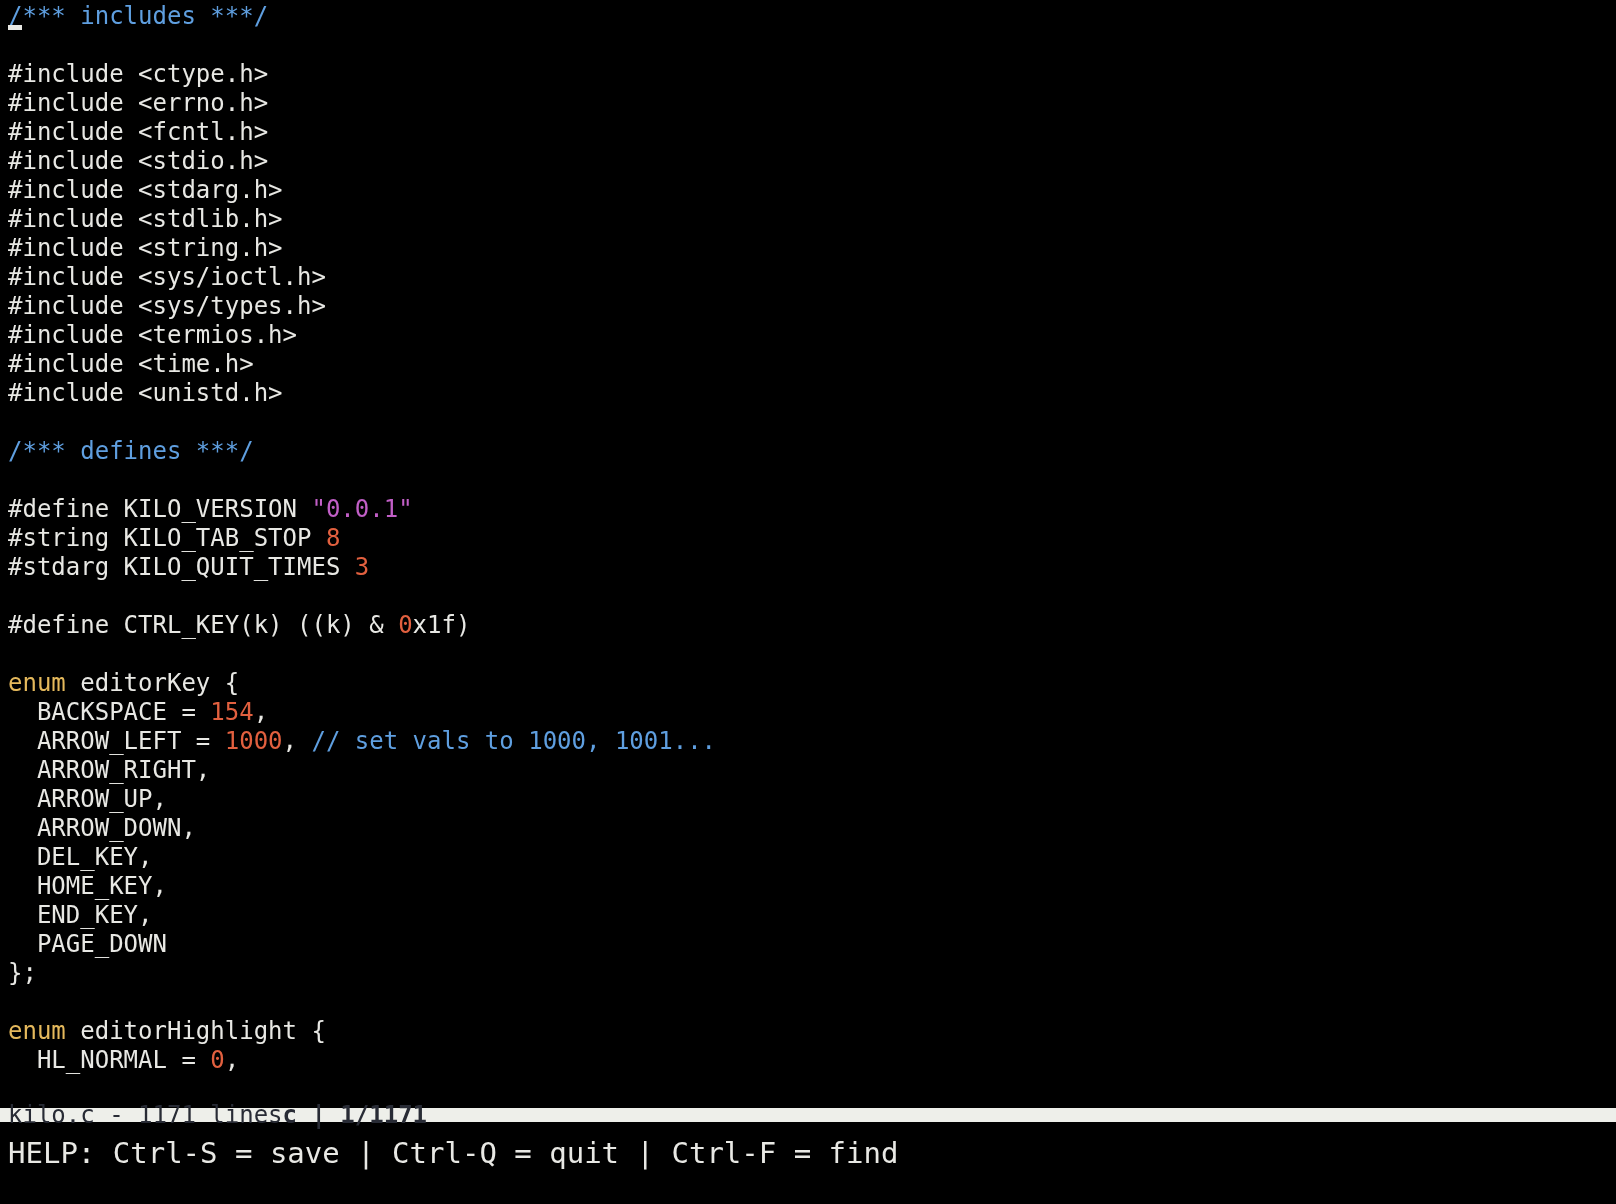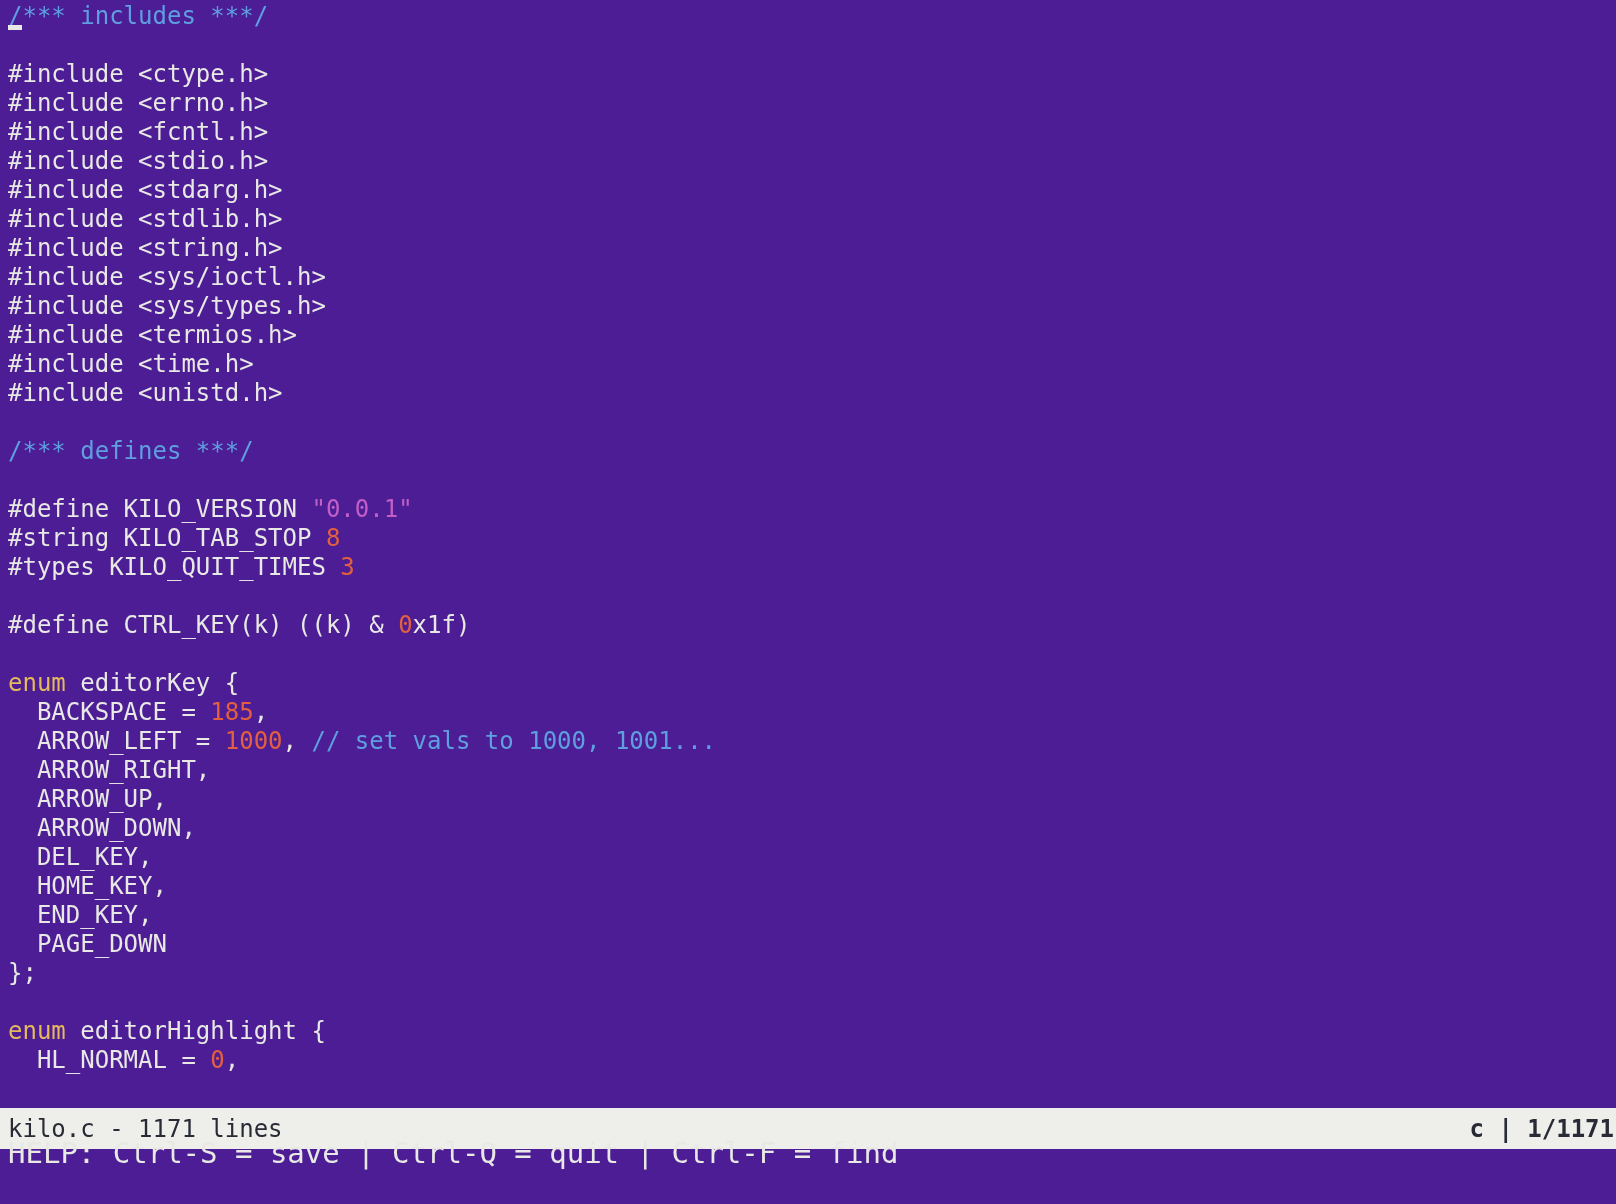--- a/index.html
+++ b/index.html
@@ -5,21 +5,21 @@
 <style>
   html, body {
     margin: 0;
     padding: 0;
     background: #282b35;
   }
   #terminal {
     position: relative;
     width: 1616px;
     height: 1204px;
-    background: #4c1d95;
+    background: #000000;
     font-family: "DejaVu Sans Mono", "Liberation Mono", monospace;
     font-size: 24px;
     line-height: 29px;
     overflow: hidden;
     color: #e8e8e4;
     -webkit-font-smoothing: antialiased;
   }
   #editor-area {
     position: absolute;
     left: 0;
@@ -49,26 +49,25 @@
     width: 14px;
     height: 5px;
     background: #e8e8e4;
   }
 
   #status-bar {
     position: absolute;
     left: 0;
     right: 0;
     top: 1108px;
-    height: 41px;
+    height: 14px;
     background: #eeefea;
     color: #282b35;
     display: flex;
     align-items: center;
-    justify-content: space-between;
     padding: 0 2px 0 8px;
     box-sizing: border-box;
     white-space: pre;
     font-size: 24px;
     line-height: 30px;
   }
   #status-left { white-space: pre; }
   #status-right { white-space: pre; font-weight: bold; }
 
   #message-bar {
@@ -103,26 +102,26 @@
       <div class="code-line"><span class="tok-default">#include &lt;sys/ioctl.h&gt;</span></div>
       <div class="code-line"><span class="tok-default">#include &lt;sys/types.h&gt;</span></div>
       <div class="code-line"><span class="tok-default">#include &lt;termios.h&gt;</span></div>
       <div class="code-line"><span class="tok-default">#include &lt;time.h&gt;</span></div>
       <div class="code-line"><span class="tok-default">#include &lt;unistd.h&gt;</span></div>
       <div class="code-line">&nbsp;</div>
       <div class="code-line"><span class="tok-comment">/*** defines ***/</span></div>
       <div class="code-line">&nbsp;</div>
       <div class="code-line"><span class="tok-default">#define KILO_VERSION </span><span class="tok-string">"0.0.1"</span></div>
       <div class="code-line"><span class="tok-default">#string KILO_TAB_STOP </span><span class="tok-number">8</span></div>
-      <div class="code-line"><span class="tok-default">#types KILO_QUIT_TIMES </span><span class="tok-number">3</span></div>
+      <div class="code-line"><span class="tok-default">#stdarg KILO_QUIT_TIMES </span><span class="tok-number">3</span></div>
       <div class="code-line">&nbsp;</div>
       <div class="code-line"><span class="tok-default">#define CTRL_KEY(k) ((k) &amp; </span><span class="tok-number">0</span><span class="tok-default">x1f)</span></div>
       <div class="code-line">&nbsp;</div>
       <div class="code-line"><span class="tok-keyword">enum</span><span class="tok-default"> editorKey {</span></div>
-      <div class="code-line"><span class="tok-default">  BACKSPACE = </span><span class="tok-number">185</span><span class="tok-default">,</span></div>
+      <div class="code-line"><span class="tok-default">  BACKSPACE = </span><span class="tok-number">154</span><span class="tok-default">,</span></div>
       <div class="code-line"><span class="tok-default">  ARROW_LEFT = </span><span class="tok-number">1000</span><span class="tok-default">, </span><span class="tok-comment">// set vals to 1000, 1001...</span></div>
       <div class="code-line"><span class="tok-default">  ARROW_RIGHT,</span></div>
       <div class="code-line"><span class="tok-default">  ARROW_UP,</span></div>
       <div class="code-line"><span class="tok-default">  ARROW_DOWN,</span></div>
       <div class="code-line"><span class="tok-default">  DEL_KEY,</span></div>
       <div class="code-line"><span class="tok-default">  HOME_KEY,</span></div>
       <div class="code-line"><span class="tok-default">  END_KEY,</span></div>
       <div class="code-line"><span class="tok-default">  PAGE_DOWN</span></div>
       <div class="code-line"><span class="tok-default">};</span></div>
       <div class="code-line">&nbsp;</div>

